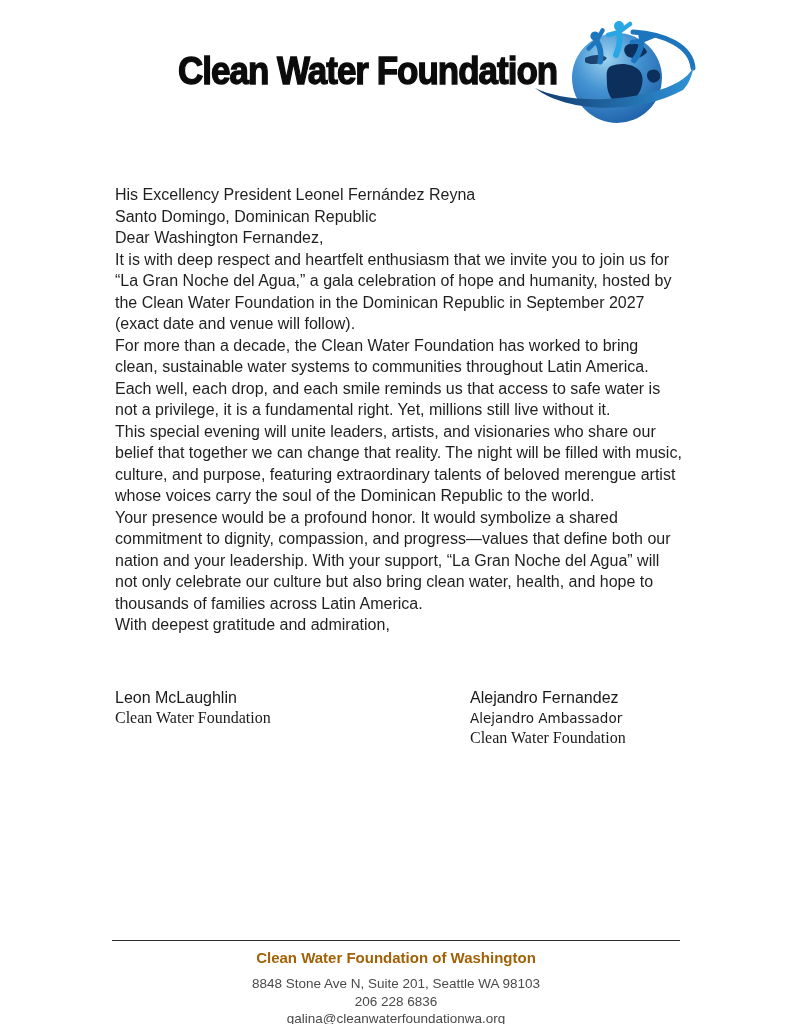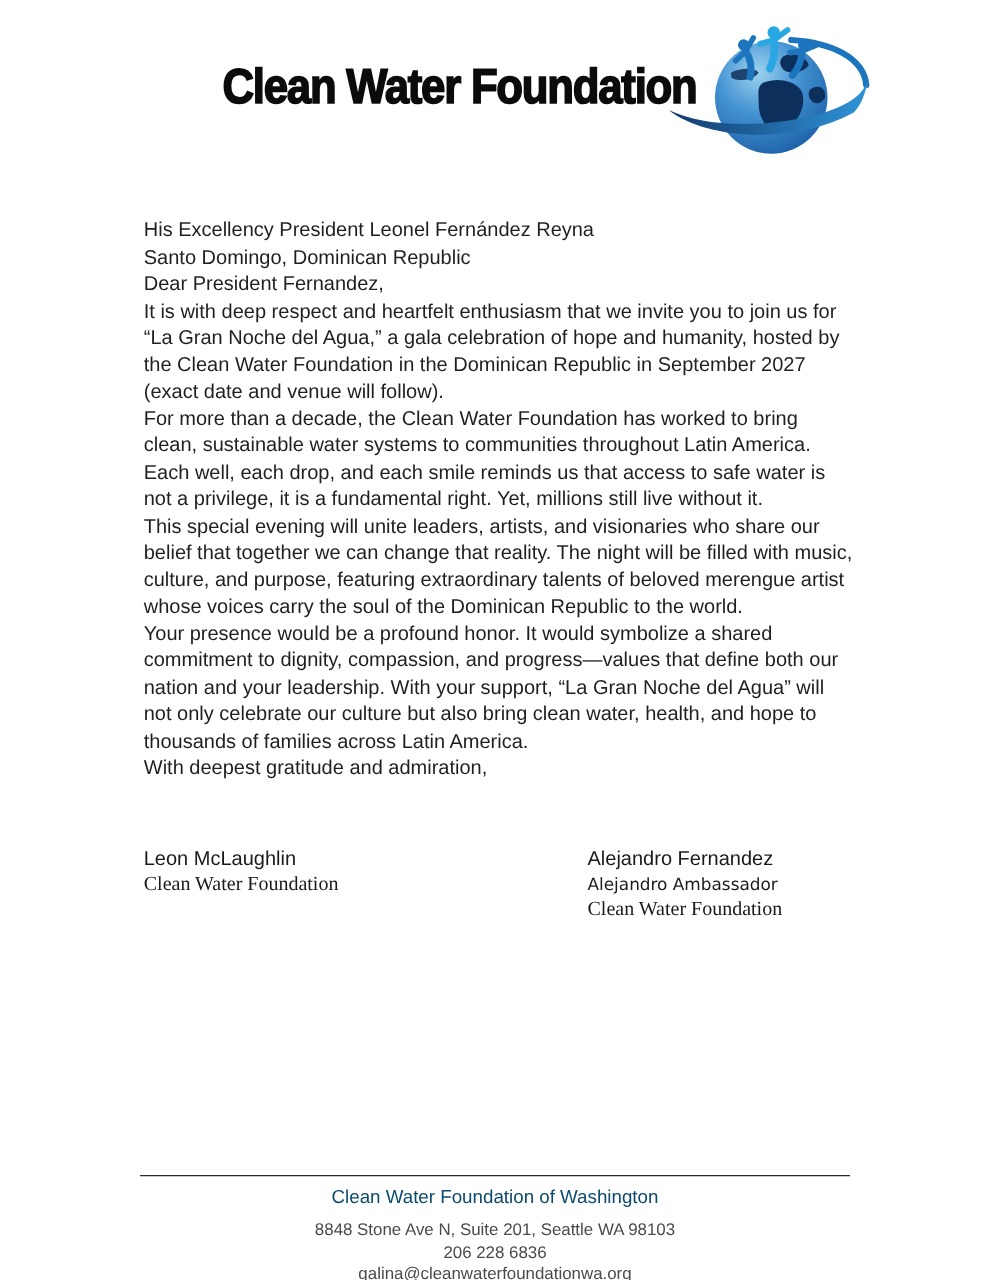--- a/index.html
+++ b/index.html
@@ -16,39 +16,39 @@
     color:#0b0b0b; -webkit-text-stroke:1.2px #0b0b0b; white-space:nowrap;
     transform:scaleY(1.12); transform-origin:left top;
   }
   .logo-tagline {
     margin-top:12px; font-size:14px; font-weight:bold; font-style:italic;
     letter-spacing:0.2px; word-spacing:4px; color:#1c1c1c; white-space:nowrap;
   }
   .globe-wrap { position:absolute; left:533px; top:2px; width:164px; height:112px; z-index:1; }
 
   
-  .letter { position:absolute; left:115px; top:158px; width:568px;
+  .letter { position:absolute; left:115px; top:168px; width:568px;
             font-size:16px; line-height:21.5px; }
   .letter p { margin:0; }
   .line-city      { margin-top:22px; }
   .line-salute    { margin-top:51px; }
   .para           { margin-top:15px; }
   .line-closing   { margin-top:15px; }
 
   .sig-row { display:flex; margin-top:52px; }
   .sig-col { width:355px; }
   .sig-col.right { width:213px; }
   .sig-name  { font-size:16px; line-height:20px; color:#1a1a1a; }
   .sig-title { font-family:"DejaVu Sans", sans-serif; font-size:13.5px; line-height:20px; color:#1a1a1a; }
   .sig-org   { font-family:"Liberation Serif", serif; font-size:16px; line-height:20px; color:#1a1a1a; }
 
   
   .footer { position:absolute; left:112px; top:924px; width:568px; text-align:center; }
   .footer-rule { border-top:1.5px solid #2b2b2b; height:0; margin-bottom:8px; }
-  .footer-org { font-size:15px; font-weight:normal; color:#0c4a6e; }
+  .footer-org { font-size:15px; font-weight:bold; color:#a16207; }
   .footer-lines { margin-top:9px; font-size:13.5px; line-height:17.5px; color:#4a4a4a; }
 </style>
 </head>
 <body>
 
 <div class="page">
 
   <div class="globe-wrap">
     <svg width="164" height="112" viewBox="0 0 164 112" xmlns="http://www.w3.org/2000/svg">
       <defs>
@@ -94,21 +94,21 @@
     </svg>
   </div>
 
   <div class="logo-block">
     <div class="logo-title">Clean Water Foundation</div>
   </div>
 
   <div class="letter">
     <p class="line-recipient">His Excellency President Leonel Fernández Reyna</p>
     <p class="line-city">Santo Domingo, Dominican Republic</p>
-    <p class="line-salute">Dear President Fernandez,</p>
+    <p class="line-salute">Dear Washington Fernandez,</p>
 
     <p class="para">It is with deep respect and heartfelt enthusiasm that we invite you to join us for “La Gran Noche del Agua,” a gala celebration of hope and humanity, hosted by the Clean Water Foundation in the Dominican Republic in September 2027 (exact date and venue will follow).</p>
     <p class="para">For more than a decade, the Clean Water Foundation has worked to bring clean, sustainable water systems to communities throughout Latin America. Each well, each drop, and each smile reminds us that access to safe water is not a privilege, it is a fundamental right. Yet, millions still live without it.</p>
     <p class="para">This special evening will unite leaders, artists, and visionaries who share our belief that together we can change that reality. The night will be filled with music, culture, and purpose, featuring extraordinary talents of beloved merengue artist whose voices carry the soul of the Dominican Republic to the world.</p>
     <p class="para">Your presence would be a profound honor. It would symbolize a shared commitment to dignity, compassion, and progress—values that define both our nation and your leadership. With your support, “La Gran Noche del Agua” will not only celebrate our culture but also bring clean water, health, and hope to thousands of families across Latin America.</p>
 
     <p class="line-closing">With deepest gratitude and admiration,</p>
 
     <div class="sig-row">
       <div class="sig-col">

